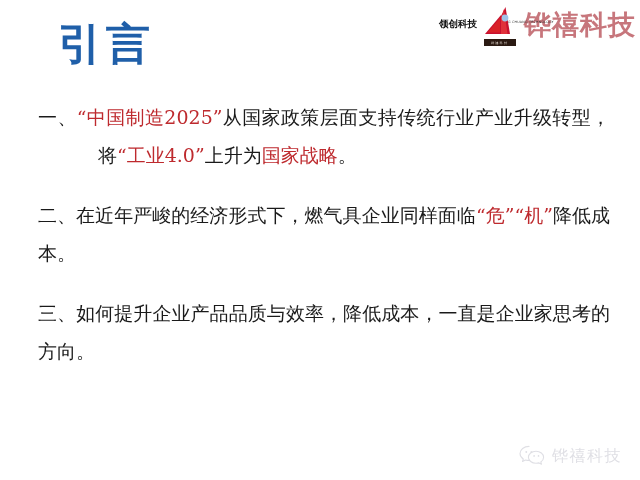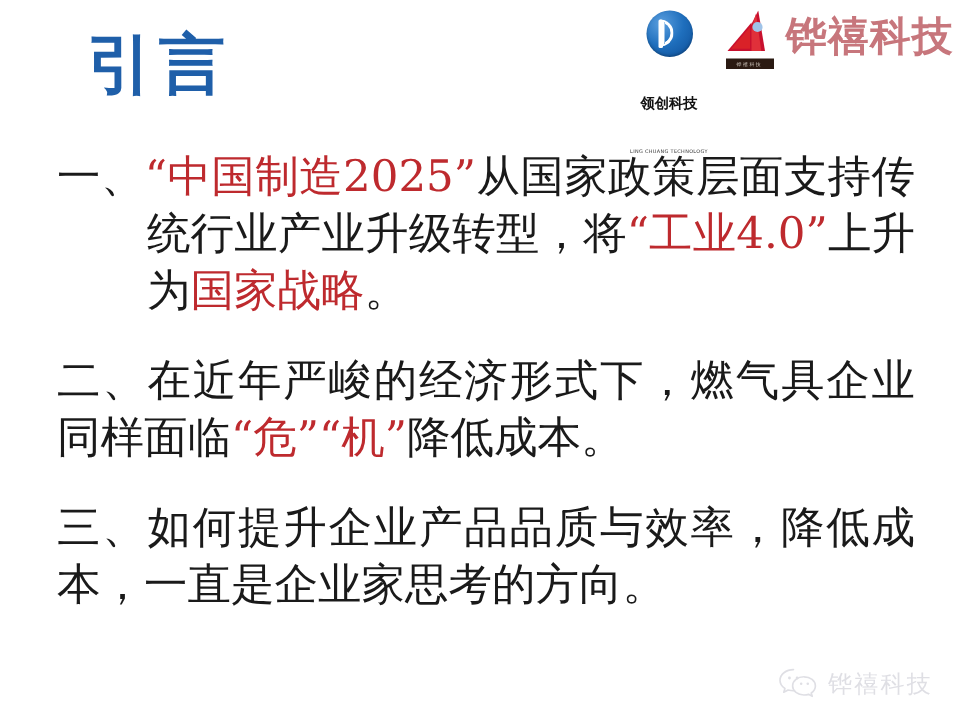--- a/index.html
+++ b/index.html
@@ -41,21 +41,21 @@
     right: 4px;
     top: 6px;
     display: flex;
     align-items: flex-start;
     gap: 6px;
   }
 
   
   .brand-lc {
     display: flex;
-    flex-direction: column;
+    flex-direction: row;
     align-items: center;
     width: 62px;
     padding-top: 1px;
     gap: 24px;
   }
   .lc-mark {
     width: 31px;
     height: 31px;
     border-radius: 50%;
     background: radial-gradient(circle at 32% 28%, #5a9ede 0%, #1f6fbd 48%, #0d4d96 100%);
@@ -151,21 +151,21 @@
   }
 
   
   .body-list {
     position: absolute;
     left: 38px;
     top: 98px;
     width: 572px;
   }
   .list-item {
-    font-size: 29px;
+    font-size: 19px;
     line-height: 38px;
     color: #1a1a1a;
     font-family: "DejaVu Serif", "Liberation Serif", serif;
     letter-spacing: 0px;
     margin-bottom: 22px;
     text-align: justify;
   }
   .list-item.hanging {
     padding-left: 60px;
     text-indent: -60px;

